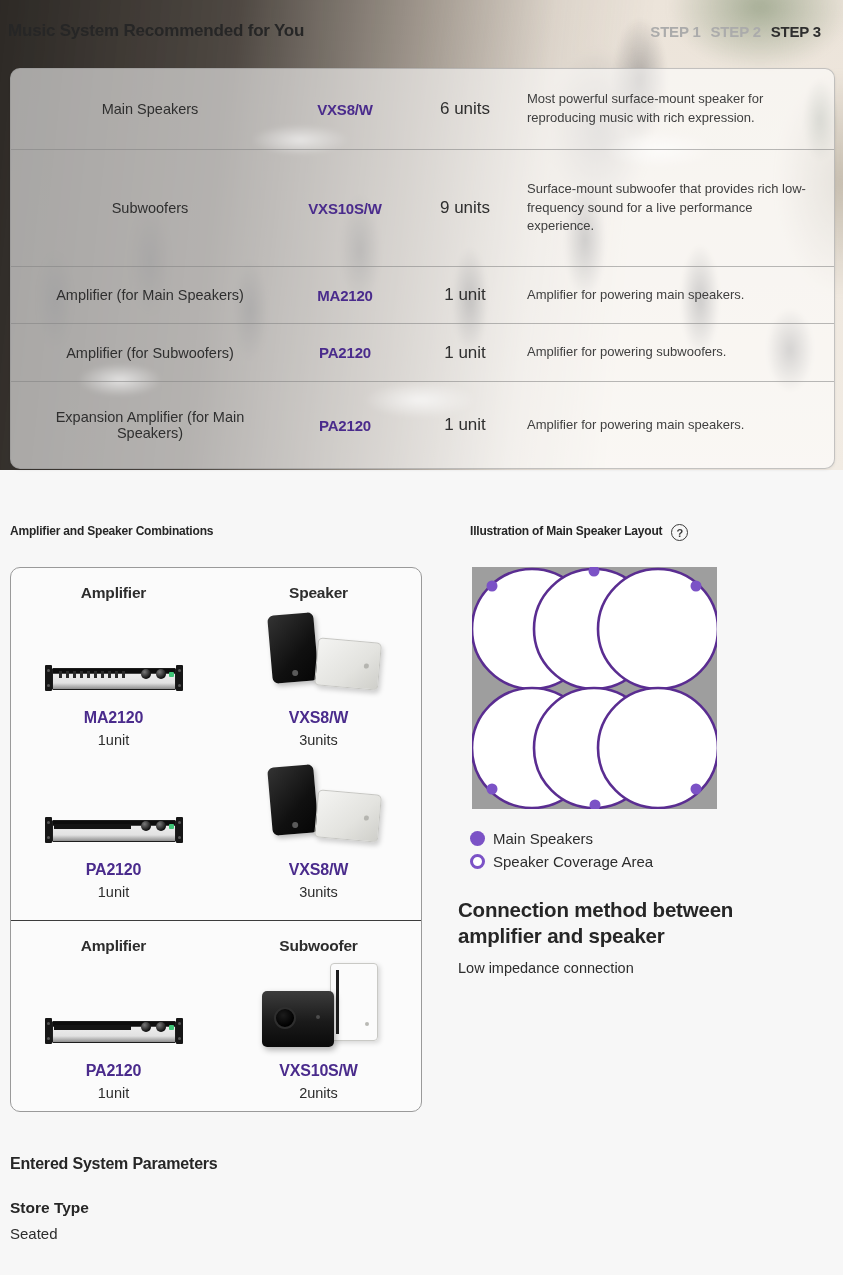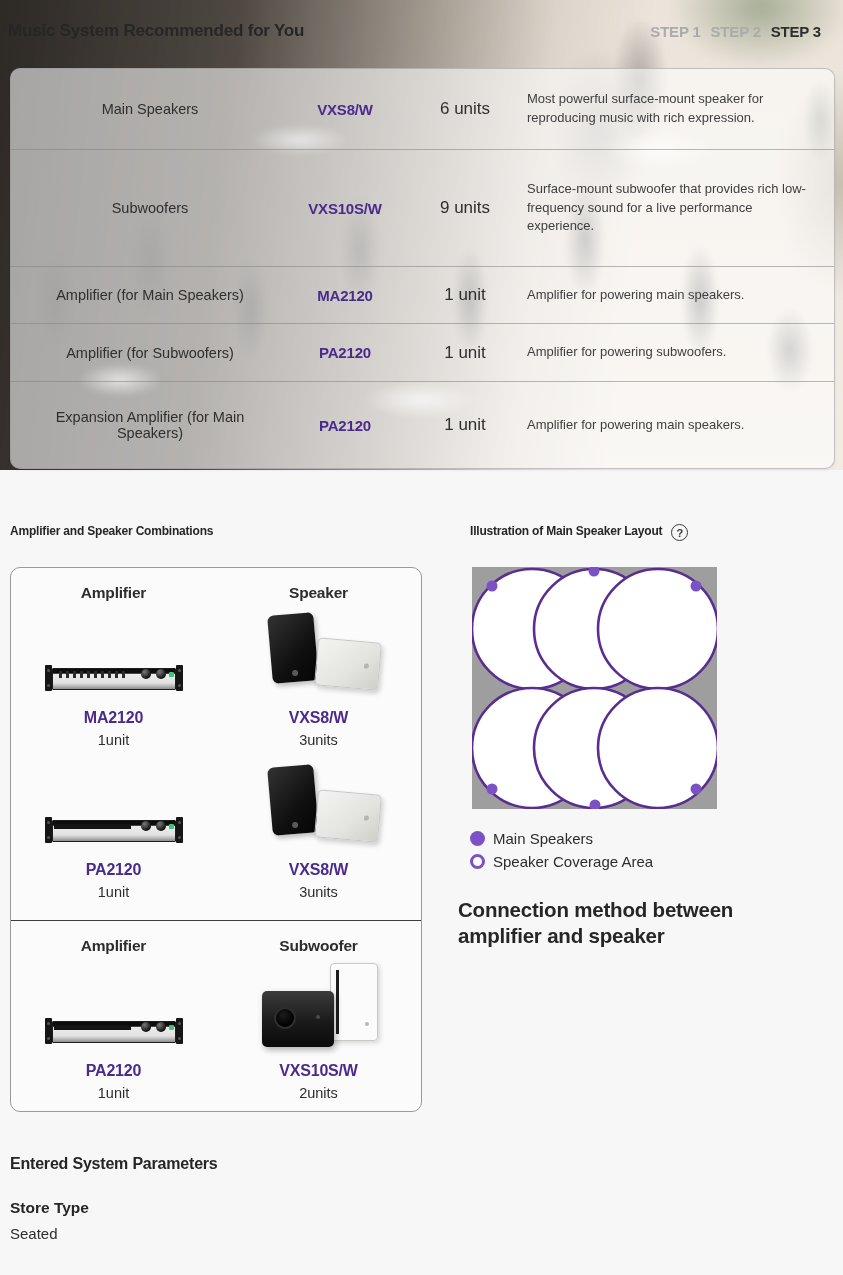--- a/index.html
+++ b/index.html
@@ -291,19 +291,20 @@
     <span>Main Speakers</span>
   </div>
   <div class="legend-item">
     <span class="legend-ring"></span>
     <span>Speaker Coverage Area</span>
   </div>
 </div>
 
 <div class="conn">
   <h2 class="conn-title">Connection method between amplifier and speaker</h2>
+  <div class="conn-method">Low impedance connection</div>
 </div>
 
 <div class="params">
   <div class="params-title">Entered System Parameters</div>
   <div class="param-label">Store Type</div>
   <div class="param-value">Seated</div>
 </div>
 
 </body></html>

